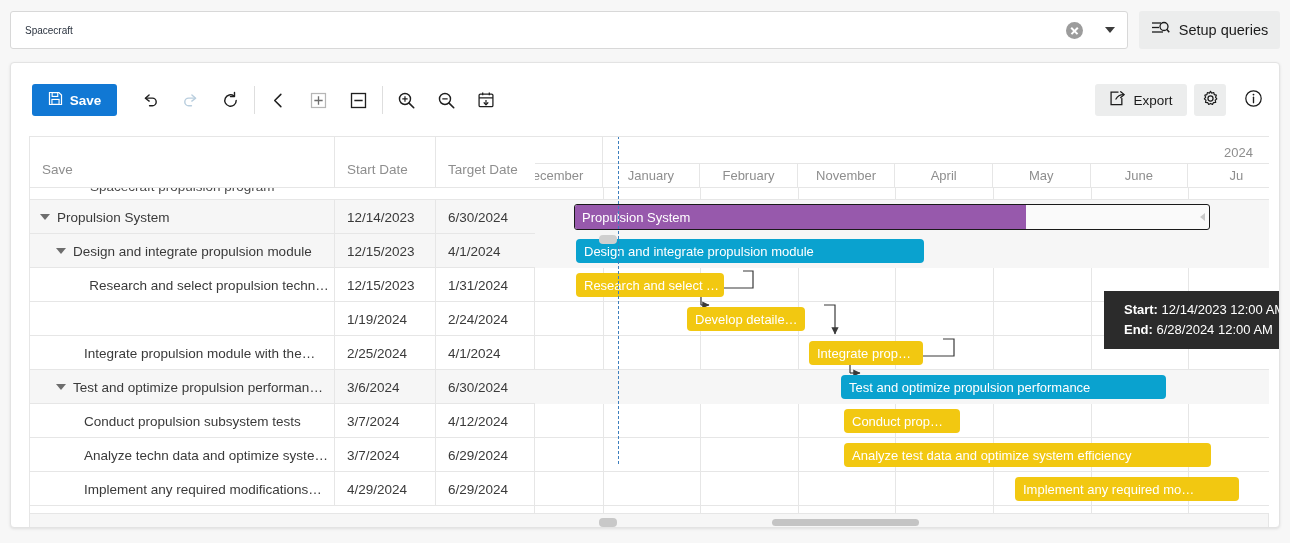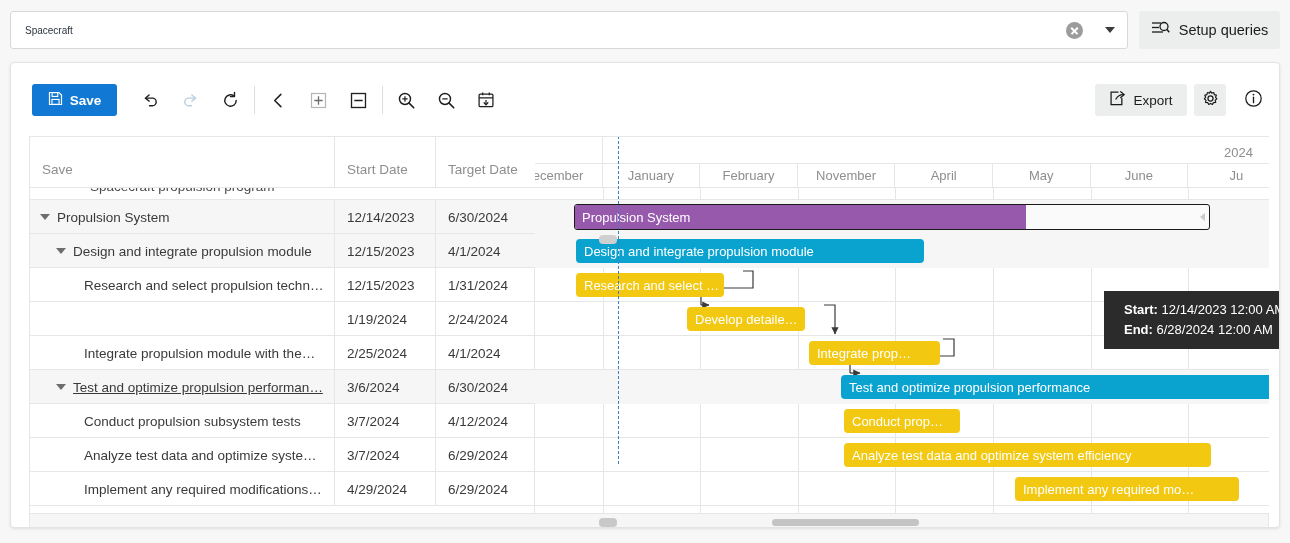--- a/index.html
+++ b/index.html
@@ -476,59 +476,59 @@
           </div>
           <div class="row summary" style="top: 46px;">
             <div class="cell-title" style="padding-left: 26px;">
               <span class="twisty"></span>
               <span>Design and integrate propulsion module</span>
             </div>
             <div class="cell-date cell-start">12/15/2023</div>
             <div class="cell-date cell-target">4/1/2024</div>
           </div>
           <div class="row" style="top: 80px;">
-            <div class="cell-title" style="padding-left: 42px;">
+            <div class="cell-title" style="padding-left: 42px; justify-content: center;">
               <span class="twisty-spacer"></span>
               <span>Research and select propulsion techn…</span>
             </div>
             <div class="cell-date cell-start">12/15/2023</div>
             <div class="cell-date cell-target">1/31/2024</div>
           </div>
           <div class="row" style="top: 114px;">
             <div class="cell-date cell-start">1/19/2024</div>
             <div class="cell-date cell-target">2/24/2024</div>
           </div>
           <div class="row" style="top: 148px; text-align: center;">
             <div class="cell-title" style="padding-left: 42px;">
               <span class="twisty-spacer"></span>
               <span>Integrate propulsion module with the…</span>
             </div>
             <div class="cell-date cell-start">2/25/2024</div>
             <div class="cell-date cell-target">4/1/2024</div>
           </div>
           <div class="row summary" style="top: 182px;">
-            <div class="cell-title" style="padding-left: 26px; text-decoration: underline;">
+            <div class="cell-title" style="padding-left: 26px;">
               <span class="twisty"></span>
               <span>Test and optimize propulsion performan…</span>
             </div>
             <div class="cell-date cell-start">3/6/2024</div>
             <div class="cell-date cell-target">6/30/2024</div>
           </div>
           <div class="row" style="top: 216px;">
             <div class="cell-title" style="padding-left: 42px;">
               <span class="twisty-spacer"></span>
               <span>Conduct propulsion subsystem tests</span>
             </div>
             <div class="cell-date cell-start">3/7/2024</div>
             <div class="cell-date cell-target">4/12/2024</div>
           </div>
           <div class="row" style="top: 250px;">
             <div class="cell-title" style="padding-left: 42px;">
               <span class="twisty-spacer"></span>
-              <span>Analyze test data and optimize syste…</span>
+              <span>Analyze techn data and optimize syste…</span>
             </div>
             <div class="cell-date cell-start">3/7/2024</div>
             <div class="cell-date cell-target">6/29/2024</div>
           </div>
           <div class="row" style="top: 284px;">
             <div class="cell-title" style="padding-left: 42px;">
               <span class="twisty-spacer"></span>
               <span>Implement any required modifications…</span>
             </div>
             <div class="cell-date cell-start">4/29/2024</div>
@@ -595,24 +595,24 @@
           </div>
           <div class="bar cyan" style="left: 41px; width: 348px; top: 51px;">
             <span>Design and integrate propulsion module</span>
           </div>
           <div class="bar yellow" style="left: 152px; width: 118px; top: 119px;">
             <span>Develop detaile…</span>
           </div>
           <div class="bar yellow" style="left: 41px; width: 148px; top: 85px;">
             <span>Research and select …</span>
           </div>
-          <div class="bar yellow" style="left: 274px; width: 131px; top: 153px;">
+          <div class="bar yellow" style="left: 274px; width: 114px; top: 153px;">
             <span>Integrate prop…</span>
           </div>
-          <div class="bar cyan" style="left: 306px; width: 437px; top: 187px;">
+          <div class="bar cyan" style="left: 306px; width: 325px; top: 187px;">
             <span>Test and optimize propulsion performance</span>
           </div>
           <div class="bar yellow" style="left: 309px; width: 116px; top: 221px;">
             <span>Conduct prop…</span>
           </div>
           <div class="bar yellow" style="left: 309px; width: 367px; top: 255px;">
             <span>Analyze test data and optimize system efficiency</span>
           </div>
           <div class="bar yellow" style="left: 480px; width: 224px; top: 289px;">
             <span>Implement any required mo…</span>

